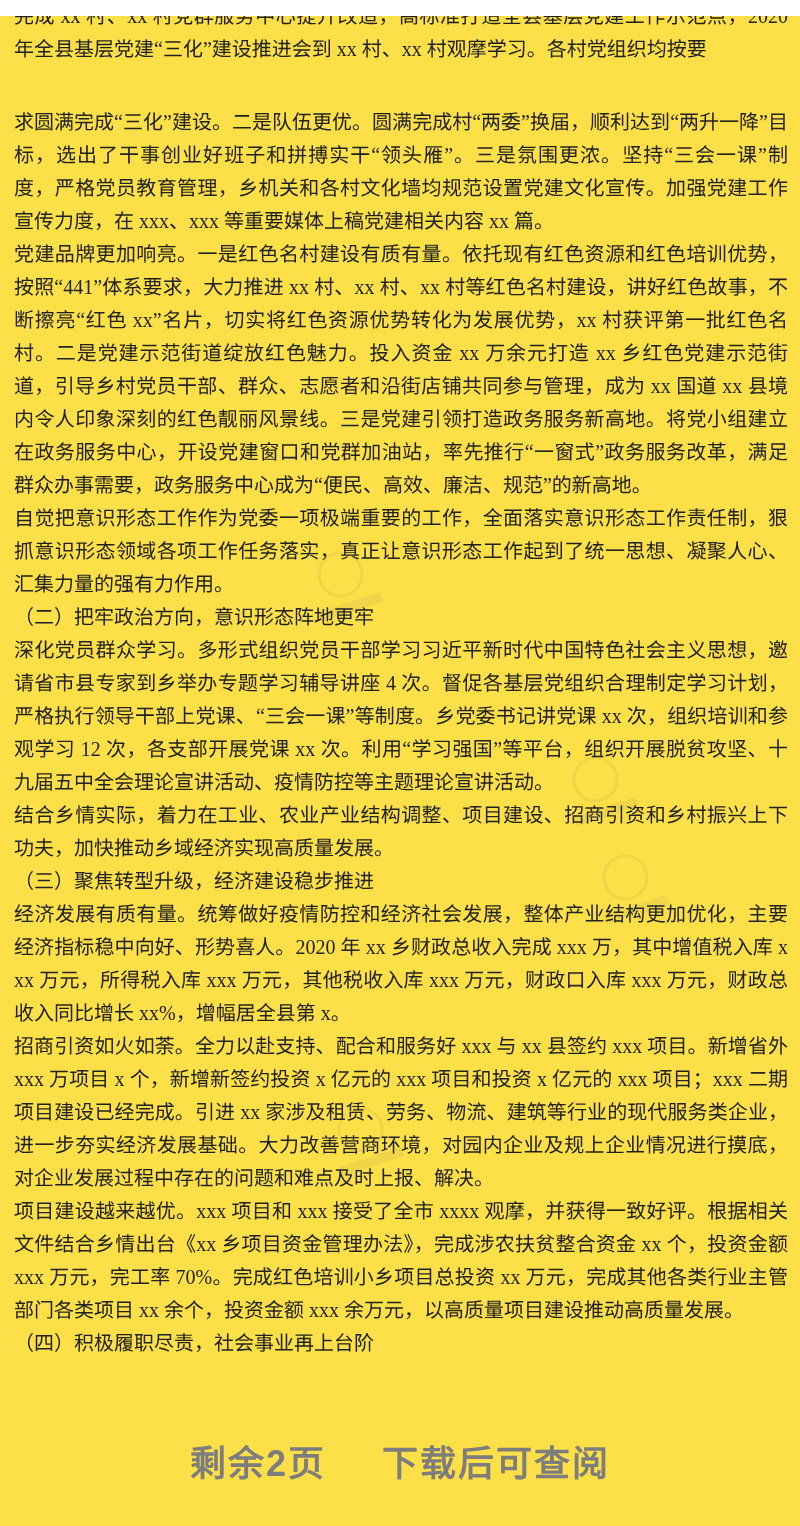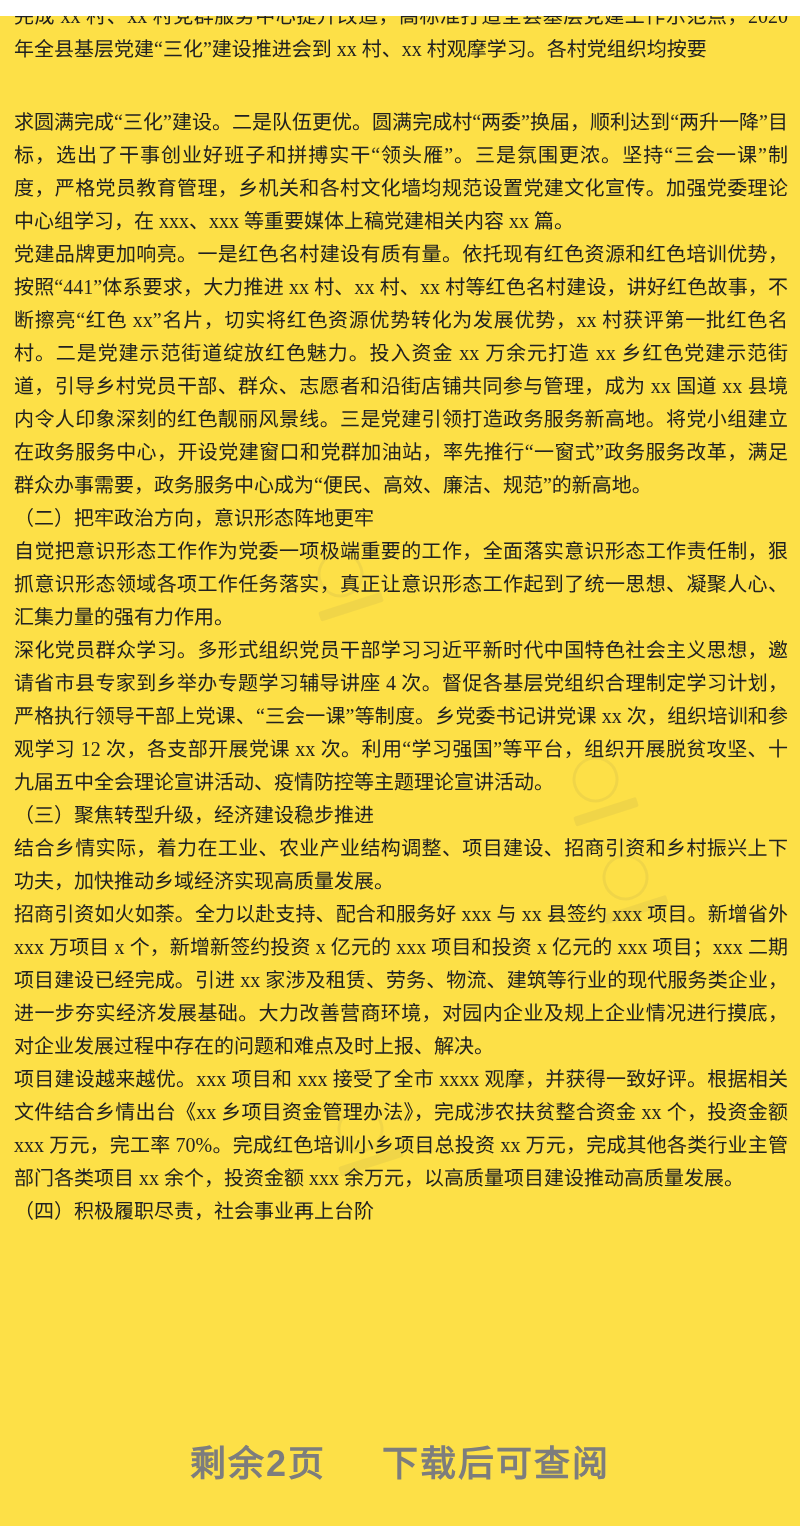--- a/index.html
+++ b/index.html
@@ -59,27 +59,28 @@
     margin-top:6px;
   }
 </style>
 </head>
 <body>
 
 <div class="page">
 
   <div class="doc">
     <p class="para gap-after">完成 xx 村、xx 村党群服务中心提升改造，高标准打造全县基层党建工作示范点，2020 年全县基层党建“三化”建设推进会到 xx 村、xx 村观摩学习。各村党组织均按要</p>
-    <p class="para">求圆满完成“三化”建设。二是队伍更优。圆满完成村“两委”换届，顺利达到“两升一降”目标，选出了干事创业好班子和拼搏实干“领头雁”。三是氛围更浓。坚持“三会一课”制度，严格党员教育管理，乡机关和各村文化墙均规范设置党建文化宣传。加强党委理论中心组学习，在 xxx、xxx 等重要媒体上稿党建相关内容 xx 篇。</p>
+    <p class="para">求圆满完成“三化”建设。二是队伍更优。圆满完成村“两委”换届，顺利达到“两升一降”目标，选出了干事创业好班子和拼搏实干“领头雁”。三是氛围更浓。坚持“三会一课”制度，严格党员教育管理，乡机关和各村文化墙均规范设置党建文化宣传。加强党建工作宣传力度，在 xxx、xxx 等重要媒体上稿党建相关内容 xx 篇。</p>
     <p class="para">党建品牌更加响亮。一是红色名村建设有质有量。依托现有红色资源和红色培训优势，按照“441”体系要求，大力推进 xx 村、xx 村、xx 村等红色名村建设，讲好红色故事，不断擦亮“红色 xx”名片，切实将红色资源优势转化为发展优势，xx 村获评第一批红色名村。二是党建示范街道绽放红色魅力。投入资金 xx 万余元打造 xx 乡红色党建示范街道，引导乡村党员干部、群众、志愿者和沿街店铺共同参与管理，成为 xx 国道 xx 县境内令人印象深刻的红色靓丽风景线。三是党建引领打造政务服务新高地。将党小组建立在政务服务中心，开设党建窗口和党群加油站，率先推行“一窗式”政务服务改革，满足群众办事需要，政务服务中心成为“便民、高效、廉洁、规范”的新高地。</p>
+    <p class="para">自觉把意识形态工作作为党委一项极端重要的工作，全面落实意识形态工作责任制，狠抓意识形态领域各项工作任务落实，真正让意识形态工作起到了统一思想、凝聚人心、汇集力量的强有力作用。</p>
     <p class="para">（二）把牢政治方向，意识形态阵地更牢</p>
-    <p class="para">自觉把意识形态工作作为党委一项极端重要的工作，全面落实意识形态工作责任制，狠抓意识形态领域各项工作任务落实，真正让意识形态工作起到了统一思想、凝聚人心、汇集力量的强有力作用。</p>
     <p class="para">深化党员群众学习。多形式组织党员干部学习习近平新时代中国特色社会主义思想，邀请省市县专家到乡举办专题学习辅导讲座 4 次。督促各基层党组织合理制定学习计划，严格执行领导干部上党课、“三会一课”等制度。乡党委书记讲党课 xx 次，组织培训和参观学习 12 次，各支部开展党课 xx 次。利用“学习强国”等平台，组织开展脱贫攻坚、十九届五中全会理论宣讲活动、疫情防控等主题理论宣讲活动。</p>
+    <p class="para">结合乡情实际，着力在工业、农业产业结构调整、项目建设、招商引资和乡村振兴上下功夫，加快推动乡域经济实现高质量发展。</p>
     <p class="para">（三）聚焦转型升级，经济建设稳步推进</p>
-    <p class="para">结合乡情实际，着力在工业、农业产业结构调整、项目建设、招商引资和乡村振兴上下功夫，加快推动乡域经济实现高质量发展。</p>
+    <p class="para">经济发展有质有量。统筹做好疫情防控和经济社会发展，整体产业结构更加优化，主要经济指标稳中向好、形势喜人。2020 年 xx 乡财政总收入完成 xxx 万，其中增值税入库 xxx 万元，所得税入库 xxx 万元，其他税收入库 xxx 万元，财政口入库 xxx 万元，财政总收入同比增长 xx%，增幅居全县第 x。</p>
     <p class="para">招商引资如火如荼。全力以赴支持、配合和服务好 xxx 与 xx 县签约 xxx 项目。新增省外 xxx 万项目 x 个，新增新签约投资 x 亿元的 xxx 项目和投资 x 亿元的 xxx 项目；xxx 二期项目建设已经完成。引进 xx 家涉及租赁、劳务、物流、建筑等行业的现代服务类企业，进一步夯实经济发展基础。大力改善营商环境，对园内企业及规上企业情况进行摸底，对企业发展过程中存在的问题和难点及时上报、解决。</p>
     <p class="para">项目建设越来越优。xxx 项目和 xxx 接受了全市 xxxx 观摩，并获得一致好评。根据相关文件结合乡情出台《xx 乡项目资金管理办法》，完成涉农扶贫整合资金 xx 个，投资金额 xxx 万元，完工率 70%。完成红色培训小乡项目总投资 xx 万元，完成其他各类行业主管部门各类项目 xx 余个，投资金额 xxx 余万元，以高质量项目建设推动高质量发展。</p>
     <p class="para">（四）积极履职尽责，社会事业再上台阶</p>
 
   </div>
 
   <div class="stamp" style="left:310px; top:535px;">
     <div class="ring"></div>
     <div class="bar"></div>
   </div>

